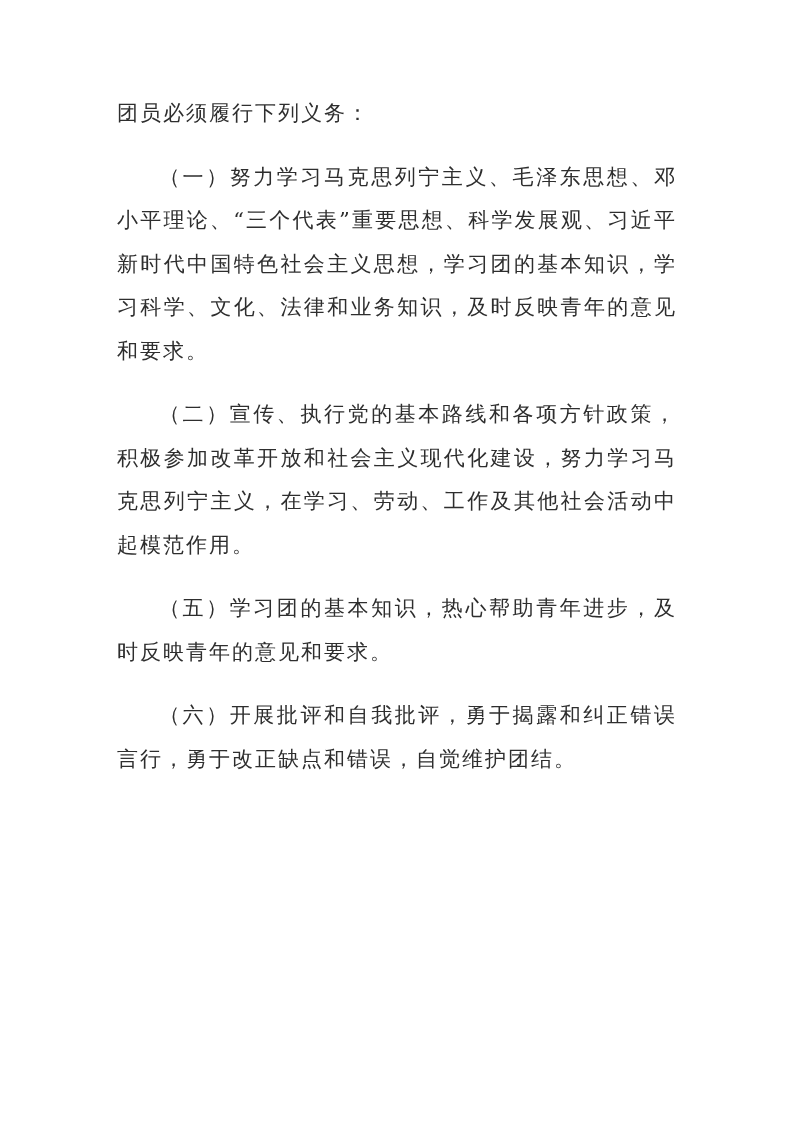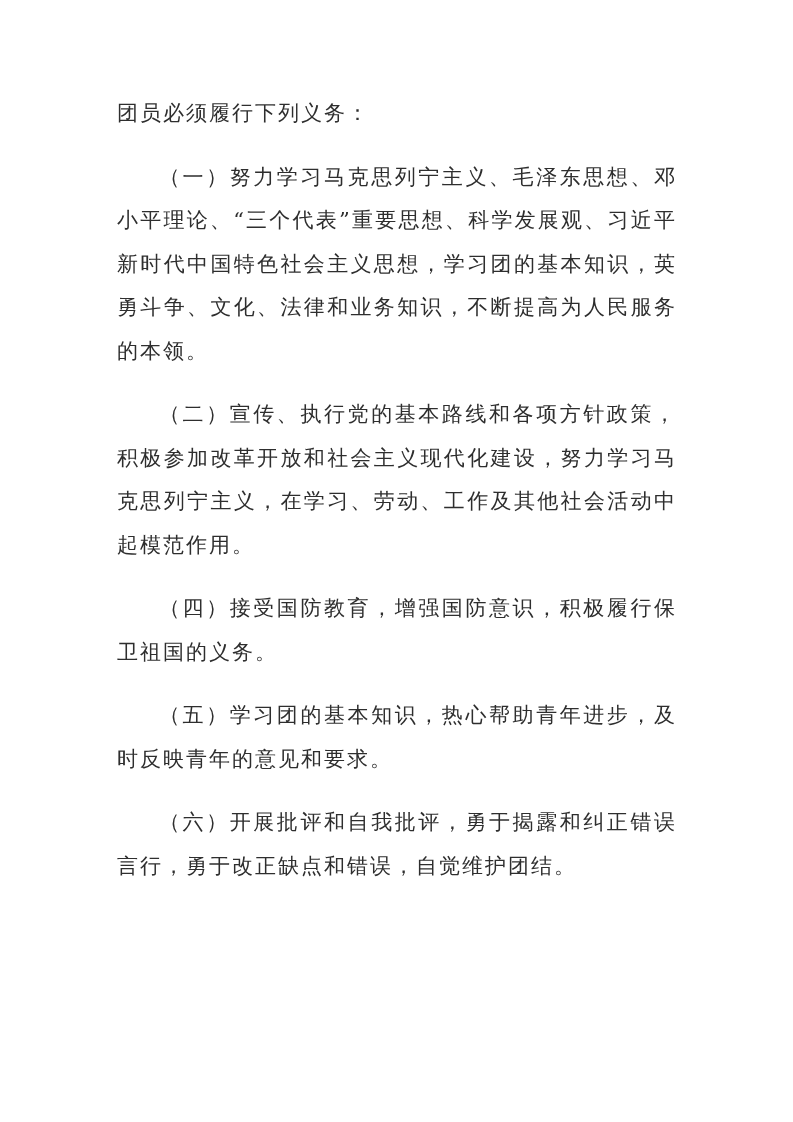--- a/index.html
+++ b/index.html
@@ -32,23 +32,22 @@
     text-indent: 2em;
     margin-top: 20px;
   }
 </style>
 </head>
 <body>
 
 <div class="page">
   <p class="intro">团员必须履行下列义务：</p>
 
-  <p class="para">（一）努力学习马克思列宁主义、毛泽东思想、邓小平理论、“三个代表”重要思想、科学发展观、习近平新时代中国特色社会主义思想，学习团的基本知识，英勇斗争、文化、法律和业务知识，不断提高为人民服务的本领。</p>
+  <p class="para">（一）努力学习马克思列宁主义、毛泽东思想、邓小平理论、“三个代表”重要思想、科学发展观、习近平新时代中国特色社会主义思想，学习团的基本知识，学习科学、文化、法律和业务知识，及时反映青年的意见和要求。</p>
 
   <p class="para">（二）宣传、执行党的基本路线和各项方针政策，积极参加改革开放和社会主义现代化建设，努力学习马克思列宁主义，在学习、劳动、工作及其他社会活动中起模范作用。</p>
 
 
-  <p class="para">（四）接受国防教育，增强国防意识，积极履行保卫祖国的义务。</p>
 
   <p class="para">（五）学习团的基本知识，热心帮助青年进步，及时反映青年的意见和要求。</p>
 
   <p class="para">（六）开展批评和自我批评，勇于揭露和纠正错误言行，勇于改正缺点和错误，自觉维护团结。</p>
 </div>
 
 </body></html>

